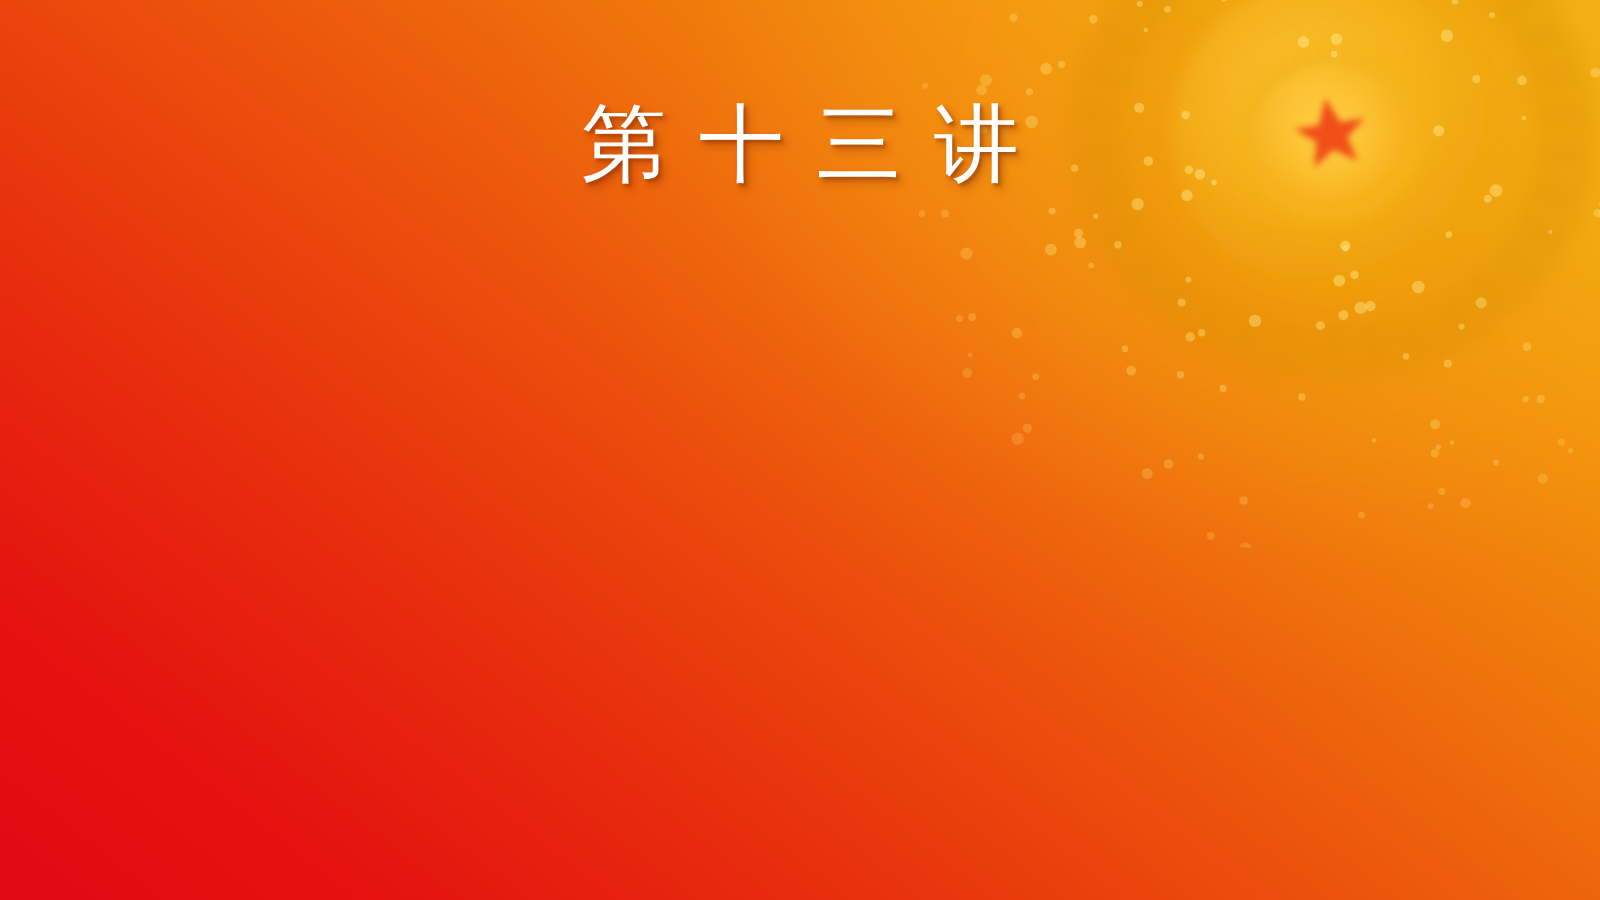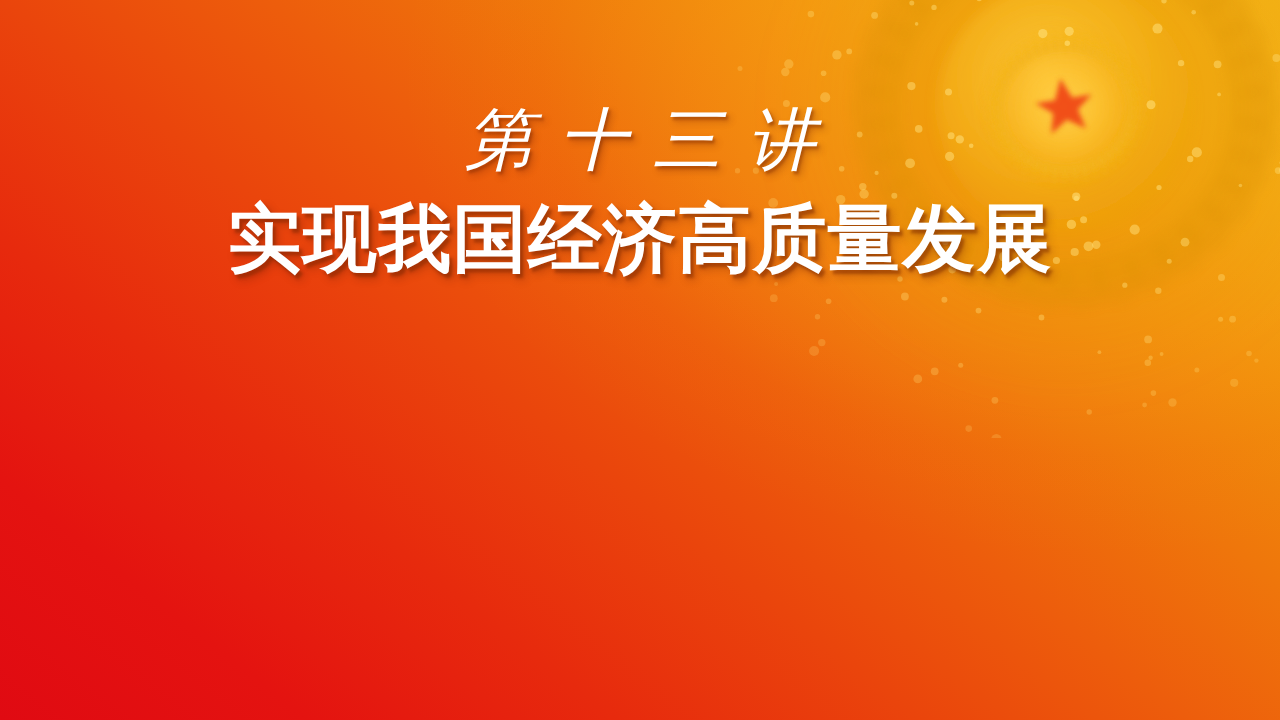--- a/index.html
+++ b/index.html
@@ -70,26 +70,25 @@
     width: 1280px;
     height: 720px;
     display: flex;
     flex-direction: column;
     align-items: center;
     justify-content: flex-start;
     pointer-events: none;
   }
 
   .lecture-label {
-    margin-top: 104px;
+    margin-top: 80px;
     font-family: "DejaVu Serif", "Liberation Serif", serif;
     font-size: 68px;
     line-height: 1.06;
     font-weight: 400;
-    font-style: italic;
     color: #ffffff;
     letter-spacing: 26px;
     padding-left: 26px;
     white-space: nowrap;
     text-shadow:
       2px 3px 3px rgba(120, 35, 0, 0.45),
       4px 5px 7px rgba(110, 30, 0, 0.30);
   }
 
   .main-title {
@@ -483,16 +482,15 @@
           <circle cx="-238.6" cy="-166.1" r="3.3" fill="#ffe07a" opacity="0.295"></circle>
           <circle cx="-104.3" cy="257.2" r="2.5" fill="#ffe07a" opacity="0.303"></circle>
           <circle cx="24.2" cy="304.0" r="2.7" fill="#ffe07a" opacity="0.261"></circle>
           <circle cx="126.0" cy="-290.7" r="5.1" fill="#ffe07a" opacity="0.247"></circle>
         </g>
     </svg>
   </div>
 
   <div id="text-block">
     <div class="lecture-label">第十三讲</div>
-    <div class="main-title">实现我国经济高质量发展</div>
   </div>
 
 </div>
 
 </body></html>

